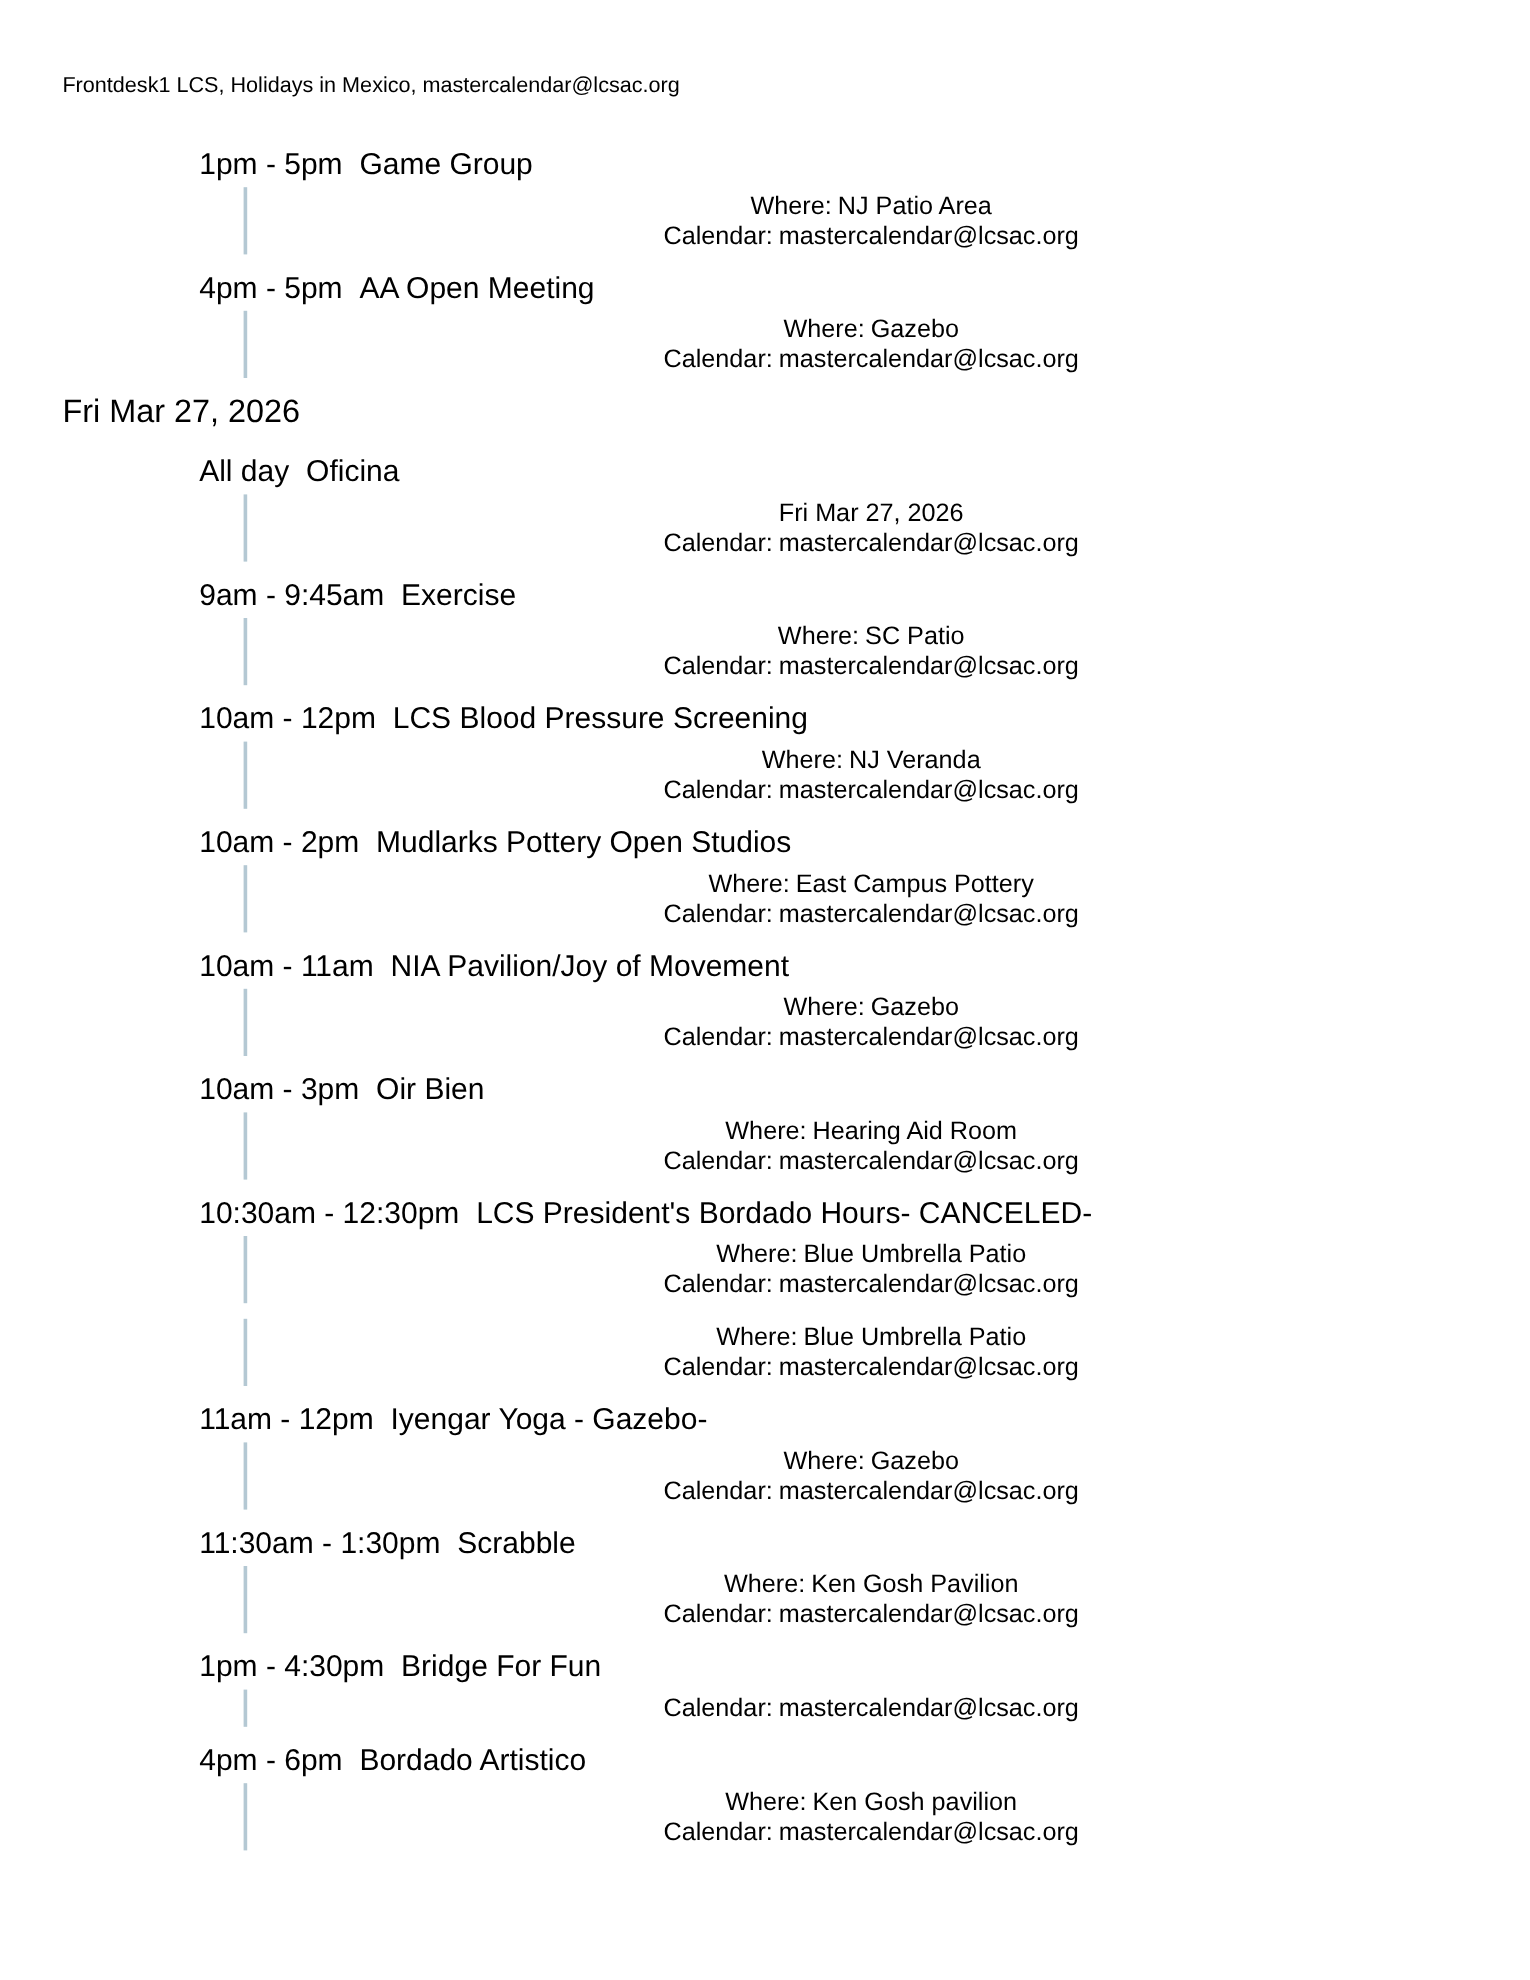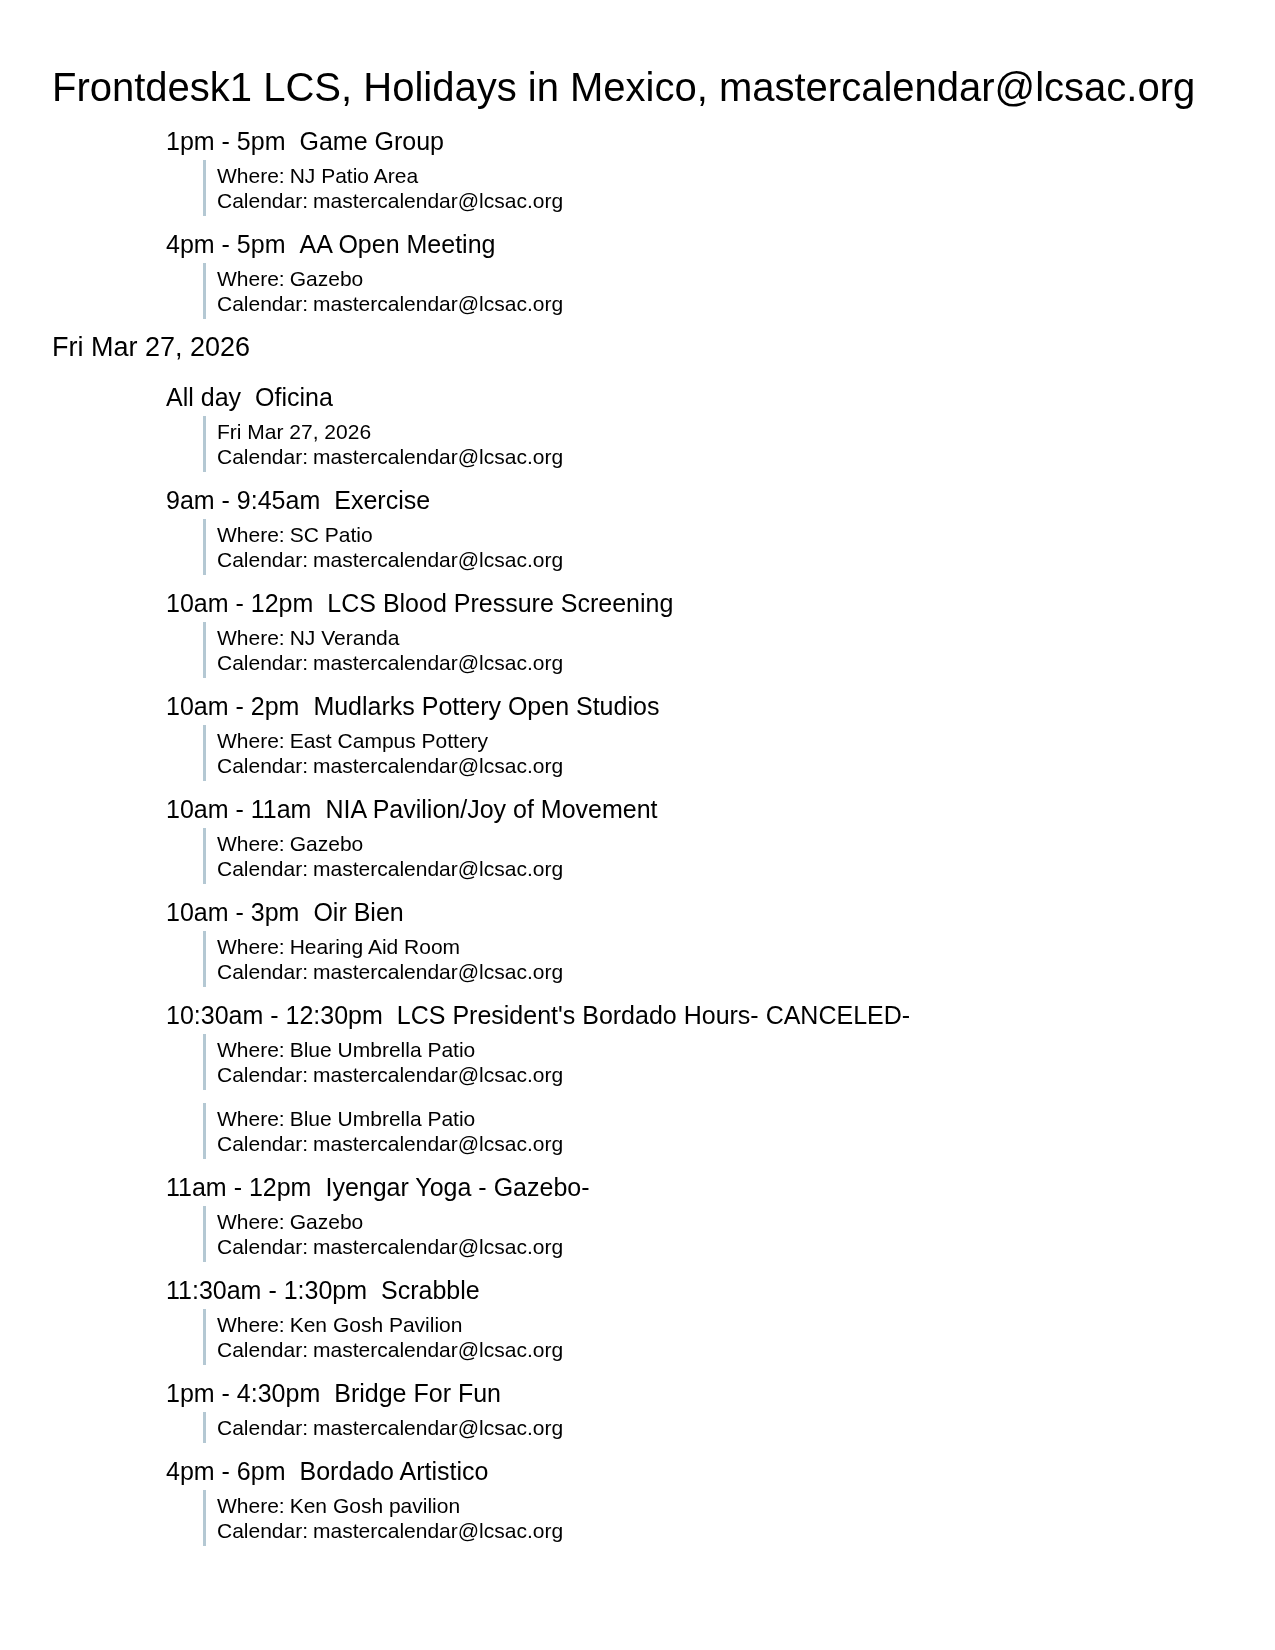--- a/index.html
+++ b/index.html
@@ -7,28 +7,27 @@
   html, body { background: #ffffff; }
   body {
     width: 1275px;
     height: 1650px;
     font-family: "Liberation Sans", "DejaVu Sans", sans-serif;
     color: var(--ink);
     overflow: hidden;
   }
   .page { padding: 55px 40px 0 52px; }
   .doc-title {
-    font-size: 40px;
+    font-size: 18px;
     line-height: 33px;
     font-weight: normal;
     white-space: nowrap;
-    margin-top: 16px;
   }
   .section { margin-top: 0; }
-  .section:first-of-type .event-list { margin-top: 22px; }
+  .section:first-of-type .event-list { margin-top: 34px; }
   .date-header {
     font-size: 27px;
     line-height: 31px;
     font-weight: normal;
     margin-top: 13px;
     margin-bottom: 19px;
   }
   .event-list { margin-left: 114px; }
   .event { margin-bottom: 13px; }
   .event-title-line {
@@ -39,20 +38,21 @@
   .event-time { margin-right: 14px; }
   .event-details {
     margin: 3px 0 0 37px;
     border-left: 3px solid var(--bar);
     padding: 3px 0 3px 11px;
   }
   .detail-line {
     font-size: 21px;
     line-height: 25px;
     white-space: nowrap;
+    text-align: center;
   }
   .detail-label { margin-right: 5px; }
 </style>
 </head>
 <body>
 
 <div class="page">
   <h1 class="doc-title">Frontdesk1 LCS, Holidays in Mexico, mastercalendar@lcsac.org</h1>
   <div>
   <div class="section">

